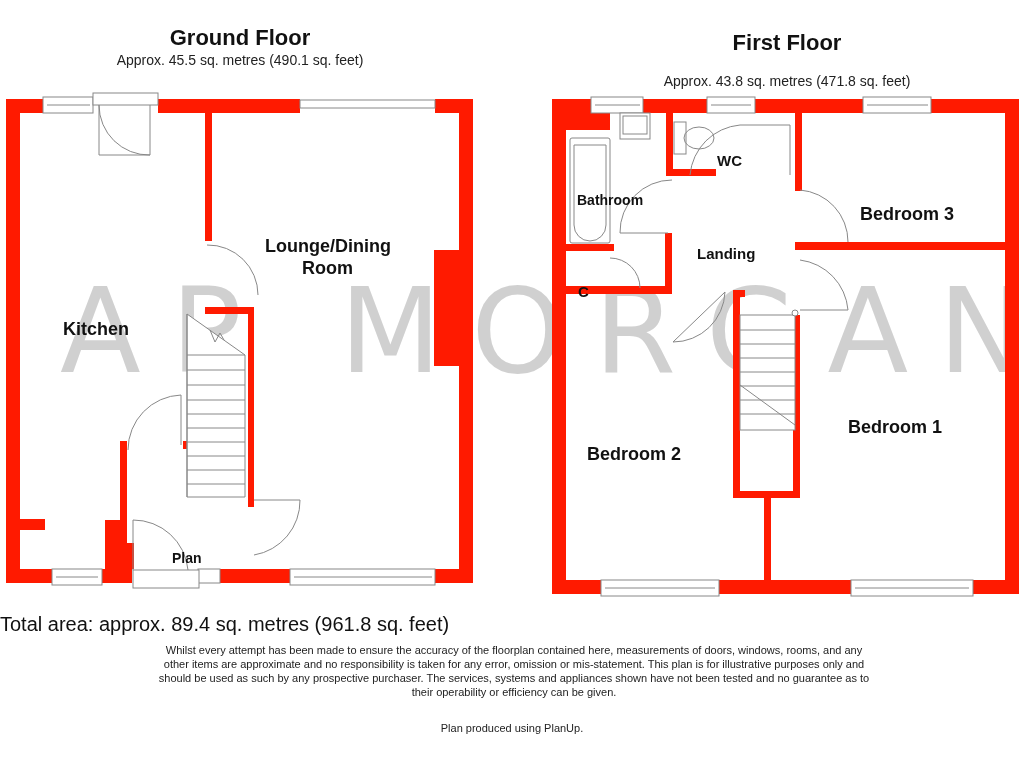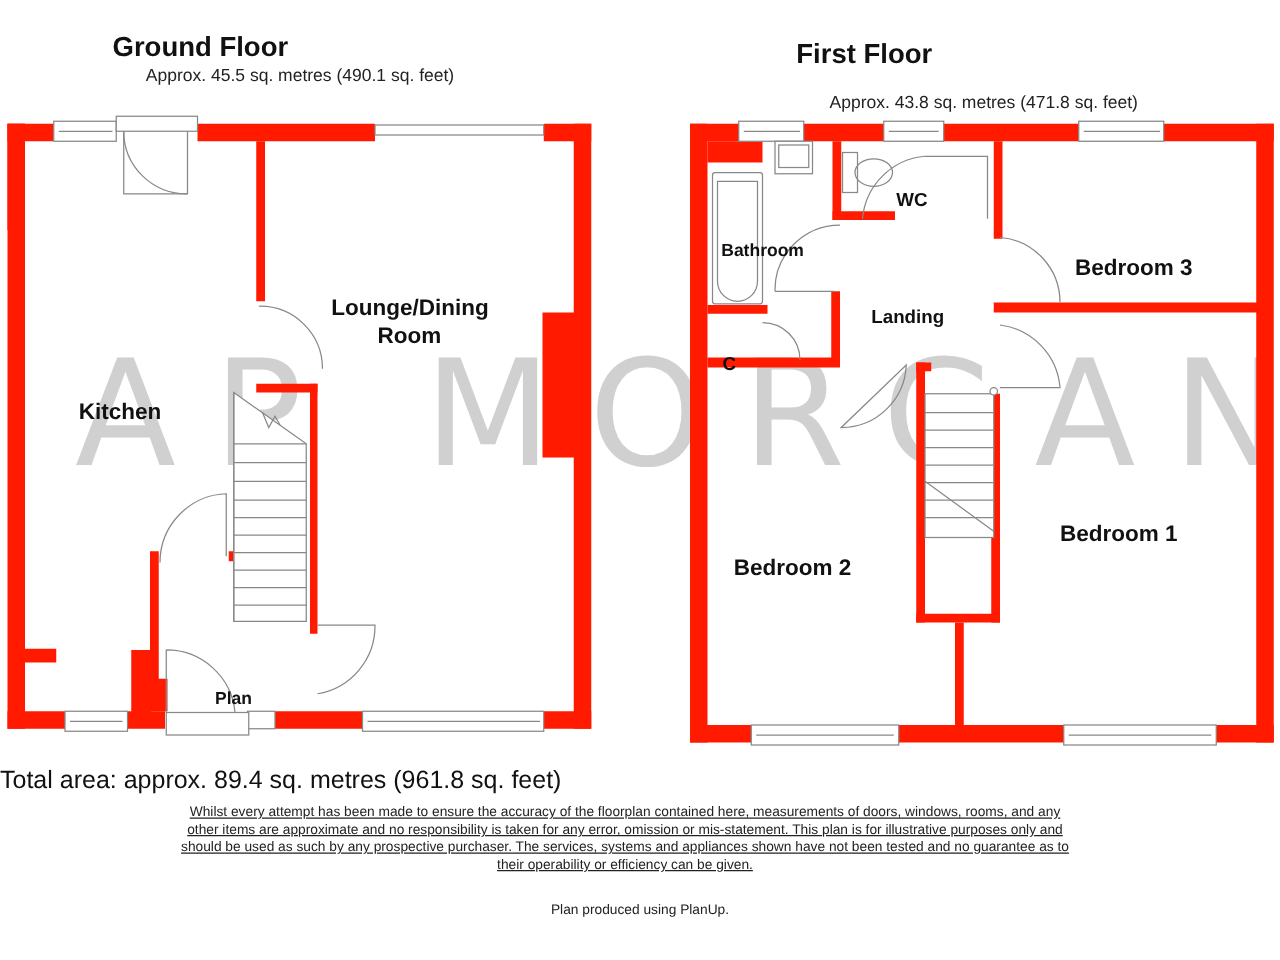--- a/index.html
+++ b/index.html
@@ -1,23 +1,23 @@
 <!DOCTYPE html>
 <html><head>
 <meta charset="utf-8">
 <style>
   html, body { margin: 0; padding: 0; background: #ffffff; }
   body { width: 1024px; height: 768px; position: relative; overflow: hidden; font-family: "Liberation Sans", sans-serif; color: #111; }
   .plan-svg { position: absolute; left: 0; top: 0; }
-  .floor-title { position: absolute; font-weight: bold; font-size: 22px; width: 300px; }
+  .floor-title { position: absolute; font-weight: bold; font-size: 22px; text-align: center; width: 300px; }
   .floor-area { position: absolute; font-size: 14px; text-align: center; width: 340px; color: #222; }
   .room-label { position: absolute; font-weight: bold; white-space: nowrap; color: #111; margin-top: 32px; }
   .watermark { position: absolute; left: 60px; top: 262px; width: 910px; font-size: 118px; letter-spacing: 30px; color: rgba(170,170,170,0.55); font-family: "DejaVu Sans", sans-serif; white-space: nowrap; text-align: center; }
   .total { position: absolute; left: 0; width: 1024px; top: 613px; font-size: 20px; text-align: left; }
-  .disclaimer { position: absolute; left: 138px; width: 724px; top: 643px; font-size: 11px; line-height: 14px; text-align: center; color: #222; text-decoration: underline; }
+  .disclaimer { position: absolute; left: 152px; width: 724px; top: 643px; font-size: 11px; line-height: 14px; text-align: center; color: #222; }
   .credit { position: absolute; left: 0; width: 1024px; top: 722px; font-size: 11px; text-align: center; color: #222; }
 </style>
 </head>
 <body>
 
 <div class="watermark">AP MORGAN</div>
 
 <svg class="plan-svg" width="1024" height="768" viewBox="0 0 1024 768">
   <g fill="#ff1a00" stroke="none">
 

